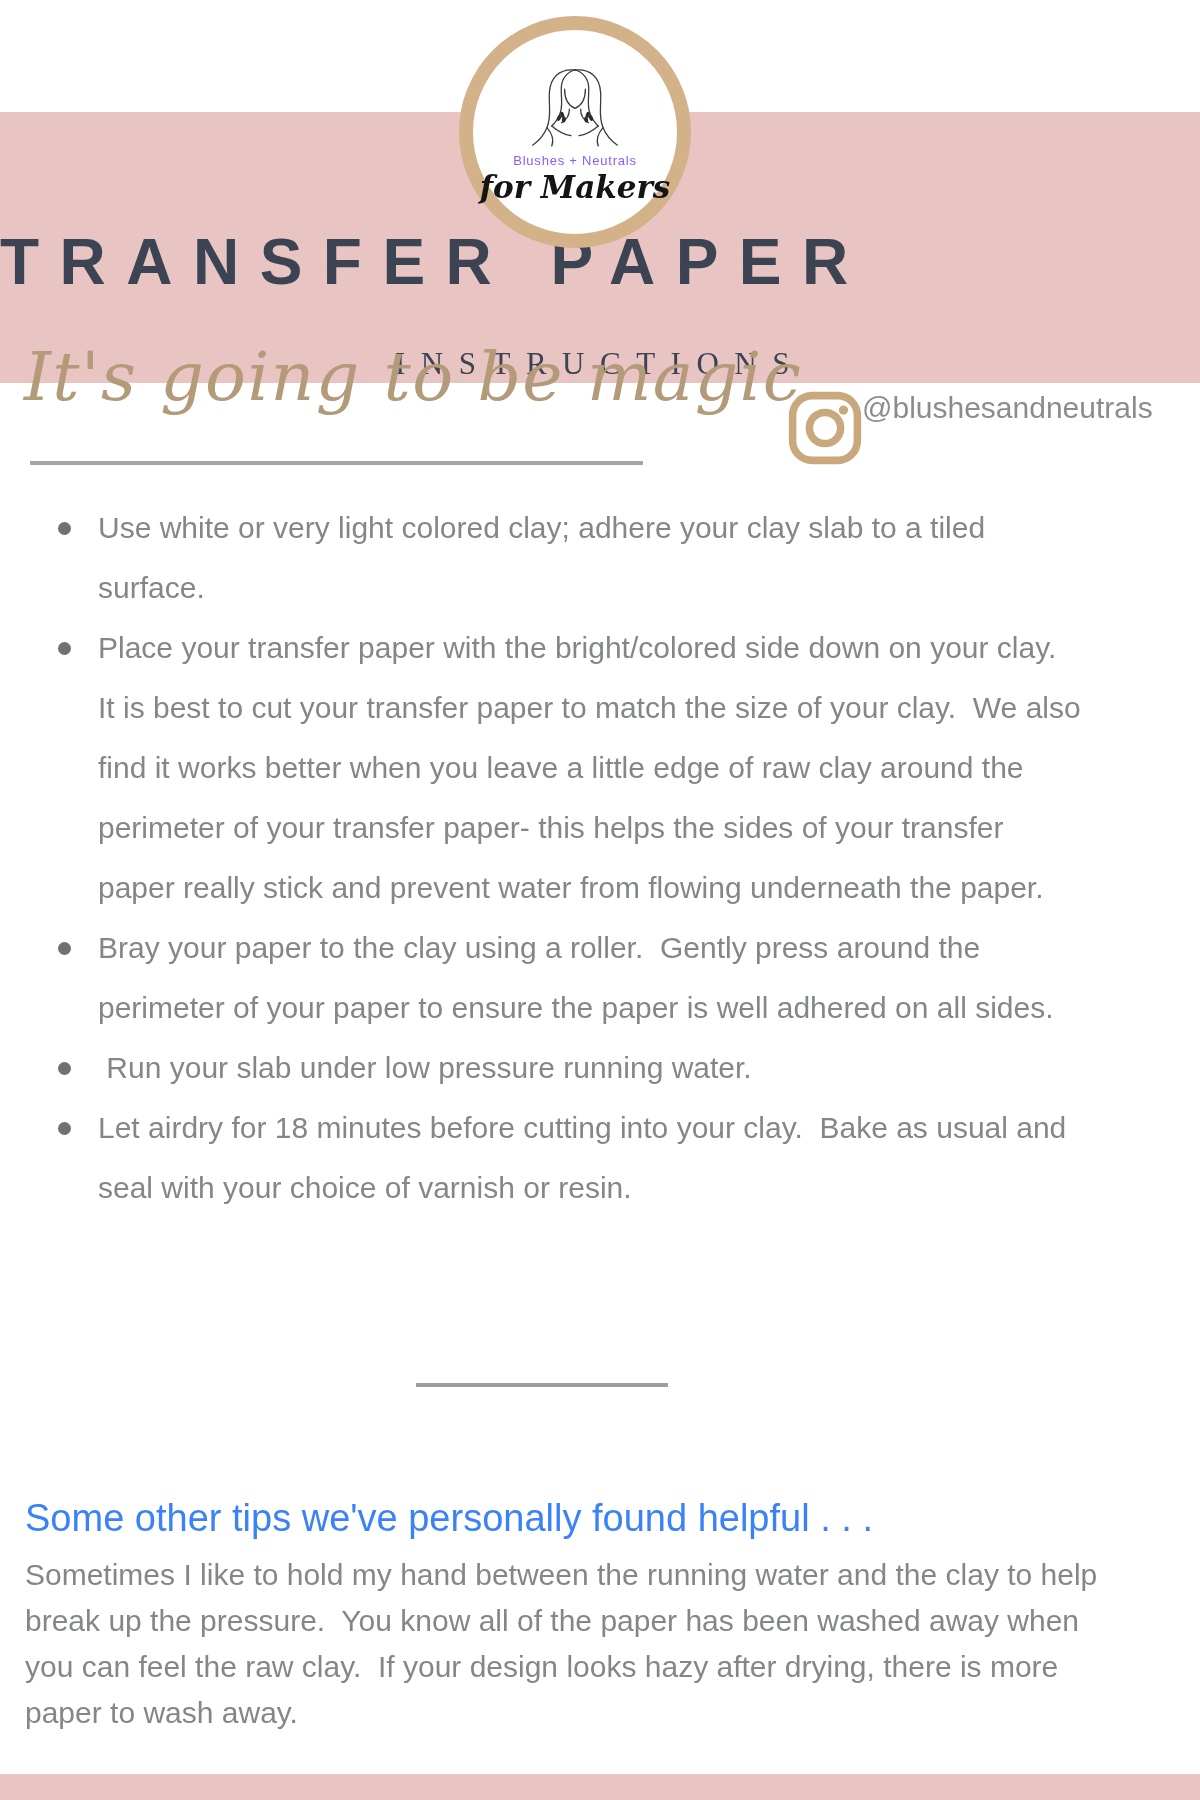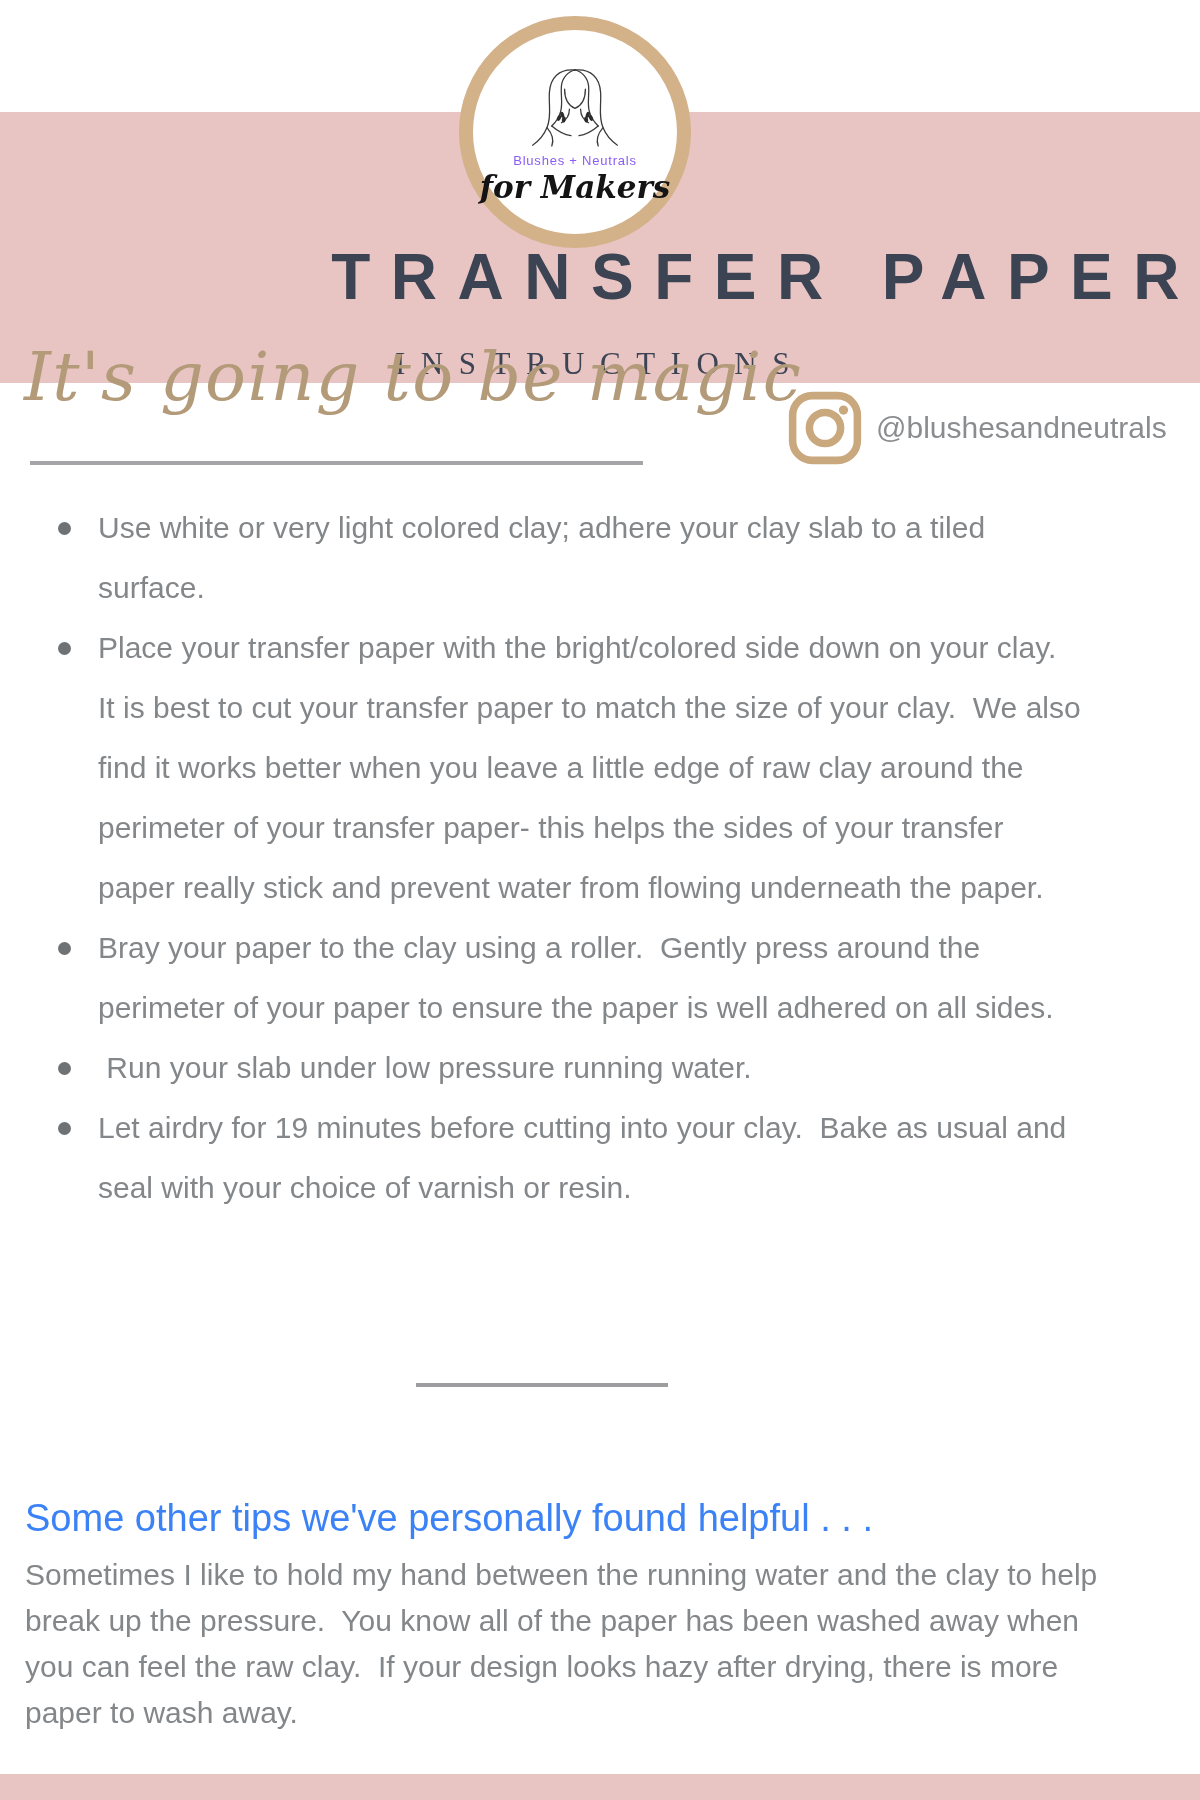--- a/index.html
+++ b/index.html
@@ -3,23 +3,23 @@
 <meta charset="utf-8">
 <style>
   html,body { margin:0; padding:0; background:#ffffff; }
   .page {
     position:relative; width:1200px; height:1800px; background:#ffffff;
     overflow:hidden; font-family:"Liberation Sans", sans-serif;
   }
   
   .banner { position:absolute; left:0; top:112px; width:1200px; height:271px; background:#e8c4c3; }
   .page-title {
-    position:absolute; left:0; top:230px; width:1200px; text-align:right;
+    position:absolute; left:0; top:230px; width:1200px; text-align:left;
     font-family:"Liberation Sans", sans-serif; font-weight:bold; font-size:64px;
-    letter-spacing:0.32em; color:#3c4454; line-height:1; white-space:nowrap;margin-top:15px;
+    letter-spacing:0.32em; color:#3c4454; line-height:1; white-space:nowrap;
   }
   .page-subtitle {
     position:absolute; left:0; top:303px; width:1200px; text-align:center;
     font-family:"Liberation Serif", serif; font-size:31px; letter-spacing:0.5em;
     color:#3c4454; line-height:1.1; white-space:nowrap;margin-top:44px;
   }
   
   .logo-badge {
     position:absolute; left:459px; top:16px; width:232px; height:232px;
     box-sizing:border-box; border:14px solid #d3b28a; border-radius:50%;
@@ -32,21 +32,21 @@
     font-size:31px; color:#141414; margin-top:1px;
   }
   
   .tagline {
     position:absolute; left:24px; top:336px; z-index:6;
     font-family:"DejaVu Serif", serif; font-style:italic; font-size:68px;
     color:#b39a78; letter-spacing:0.02em; white-space:nowrap; line-height:1.2;
   }
   .tagline-underline { position:absolute; left:30px; top:461px; width:613px; height:4px; background:#a5a5a7; }
   
-  .insta-row { position:absolute; left:788px; top:391px; display:flex; align-items:center; gap:14px; }
+  .insta-row { position:absolute; left:788px; top:391px; display:flex; align-items:flex-start; }
   .insta-icon { width:74px; height:74px; display:block; }
   .insta-handle { font-size:30px; color:#8a8d90; white-space:nowrap; }
   
   .bullet-list { position:absolute; left:30px; top:486px; width:1064px; }
   .bullet-list ul { list-style:none; margin:12px; padding:0; }
   .bullet-list li {
     position:relative; padding-left:56px; font-size:30px; line-height:60px; color:#84878a;
   }
   .bullet-list li::before {
     content:""; position:absolute; left:16px; top:24px; width:13px; height:13px;
@@ -115,21 +115,21 @@
     </svg>
     <div class="insta-handle">@blushesandneutrals</div>
   </div>
 
   <div class="bullet-list">
     <ul>
       <li><span>Use white or very light colored clay; adhere your clay slab to a tiled surface.</span></li>
       <li><span>Place your transfer paper with the bright/colored side down on your clay.  It is best to cut your transfer paper to match the size of your clay.  We also find it works better when you leave a little edge of raw clay around the perimeter of your transfer paper- this helps the sides of your transfer paper really stick and prevent water from flowing underneath the paper.</span></li>
       <li><span>Bray your paper to the clay using a roller.  Gently press around the perimeter of your paper to ensure the paper is well adhered on all sides.</span></li>
       <li><span> Run your slab under low pressure running water.</span></li>
-      <li><span>Let airdry for 19 minutes before cutting into your clay.  Bake as usual and seal with your choice of varnish or resin.</span></li>
+      <li><span>Let airdry for 18 minutes before cutting into your clay.  Bake as usual and seal with your choice of varnish or resin.</span></li>
     </ul>
   </div>
 
   <div class="section-divider"></div>
 
 
   <div class="tips-heading">Some other tips we've personally found helpful . . .</div>
   <div class="tips-body">Sometimes I like to hold my hand between the running water and the clay to help break up the pressure.  You know all of the paper has been washed away when you can feel the raw clay.  If your design looks hazy after drying, there is more paper to wash away.</div>
 
   <div class="footer-strip"></div>

